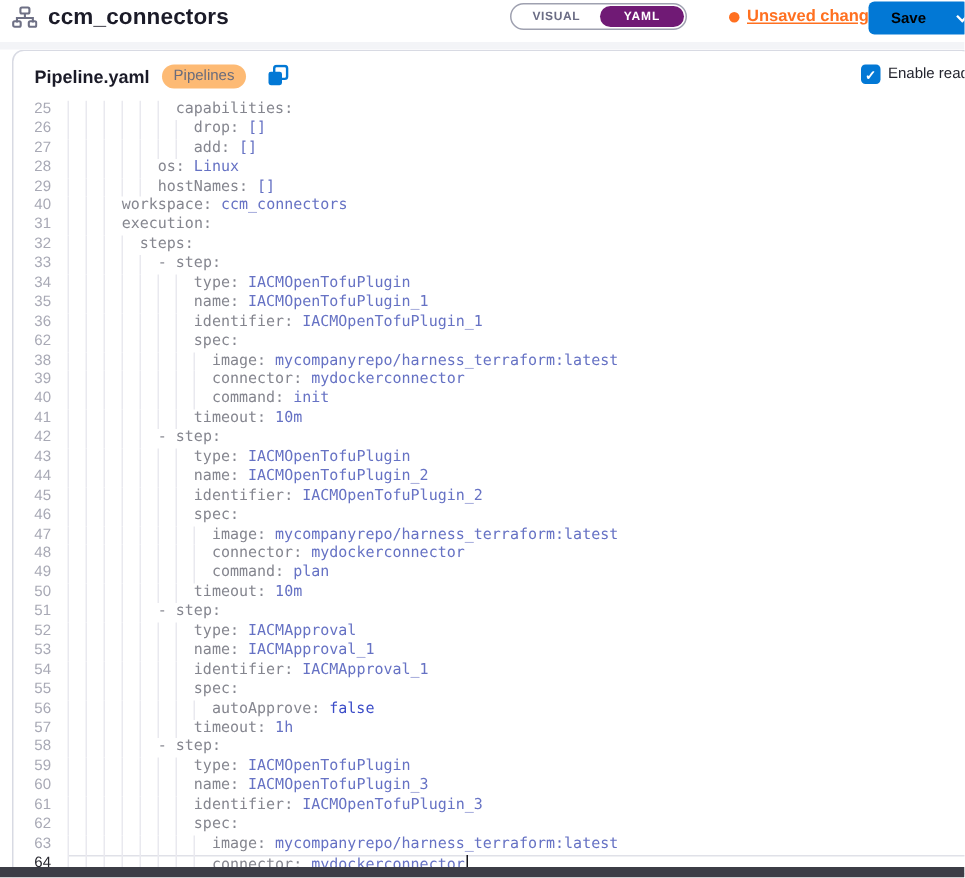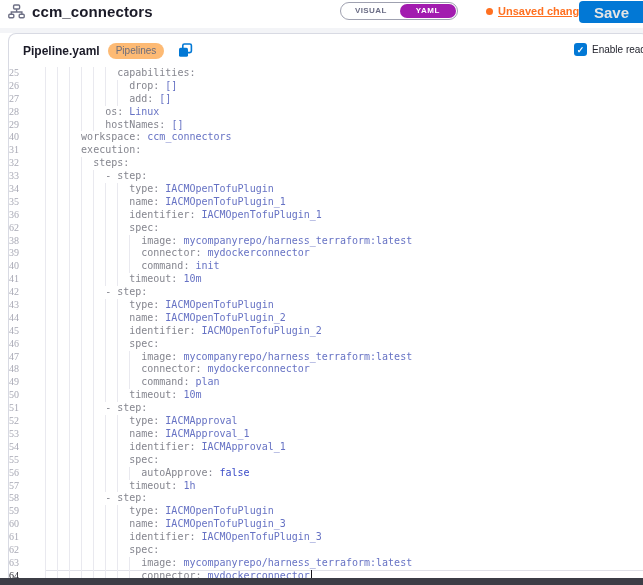--- a/index.html
+++ b/index.html
@@ -29,21 +29,21 @@
   }
 
   .unsaved { position:absolute; left:486px; top:5px; display:flex; align-items:center; gap:5px; cursor:pointer; }
   .unsaved-dot { width:7px; height:7px; border-radius:50%; }
   .unsaved-text { font-size:11px; font-weight:600; text-decoration:underline; }
 
   .save-split {
     position:absolute; left:579px; right:-3px; top:1px; height:22px;
     display:flex; align-items:center; border-radius:4px; overflow:hidden; cursor:pointer;
   }
-  .save-label { color:#e5e5e5; font-size:15px; font-weight:700; padding:0 13px 0 15px; }
+  .save-label { color:#000000; font-size:10px; font-weight:700; padding:0 13px 0 15px; }
   .save-div { width:1px; align-self:stretch; margin:4px 0; background:rgba(255,255,255,0.4); }
   .save-caret { padding:0 7px; display:flex; align-items:center; }
 
   
   .card {
     position:absolute; left:8px; top:33px; right:-6px; bottom:0;
     background:#fff; border:1px solid #d8dae3; border-bottom:none;
     border-radius:8px 8px 0 0;
   }
   .card-header { position:relative; height:33px; display:flex; align-items:center; padding-left:14px; gap:8px; }
@@ -57,22 +57,22 @@
   .checkbox {
     width:13px; height:13px; border-radius:3px; display:flex; align-items:center; justify-content:center;
     color:#fff; font-size:9px; font-weight:700; cursor:pointer;
   }
   .enable-label { font-size:10px; color:#23242e; }
 
   
   .editor { position:absolute; left:0; right:0; top:33px; bottom:0; overflow:hidden; }
   .line { display:flex; height:12.9px; }
   .ln {
-    width:36px; flex:0 0 36px; padding-right:11px;
-    font-family:Liberation Serif, serif; font-size:10px; line-height:12.9px;
+    width:36px; flex:0 0 36px; text-align:right; padding-right:11px;
+    font-family:Liberation Sans, sans-serif; font-size:10px; line-height:12.9px;
     color:var(--line-num); user-select:none;
   }
   .line.active .ln { color:var(--active-num); }
   .body {
     flex:1; font-family:"DejaVu Sans Mono", monospace; font-size:10px; line-height:12.9px;
     white-space:pre; cursor:text;
   }
   .line.active .body { box-shadow: inset 0 0 0 1px #e0e1e8; }
   .ig { display:inline-block; width:2ch; height:12.9px; vertical-align:top; border-left:1px solid var(--guide); }
   .key { color:var(--key);text-align:right; }
@@ -93,21 +93,21 @@
         <path d="M8.6 5 v3 M3.3 11 V8 h10.6 v3"></path>
         <rect x="0.8" y="10.2" width="5" height="3.6" rx="1"></rect>
         <rect x="11.2" y="10.2" width="5" height="3.6" rx="1"></rect>
       </g>
     </svg>
     <span class="page-title">ccm_connectors</span>
   </div>
 
   <div class="mode-toggle">
     <span class="mode-visual">VISUAL</span>
-    <span class="mode-yaml" style="background: #a21caf;">YAML</span>
+    <span class="mode-yaml" style="background: #701a75;">YAML</span>
   </div>
 
   <div class="unsaved" style="color: rgb(255, 112, 32);">
     <span class="unsaved-dot" style="background: rgb(255, 112, 32);"></span>
     <span class="unsaved-text">Unsaved changes</span>
   </div>
 
   <div class="save-split" style="background: rgb(2, 120, 213);">
     <span class="save-label">Save</span>
     <span class="save-div"></span>

